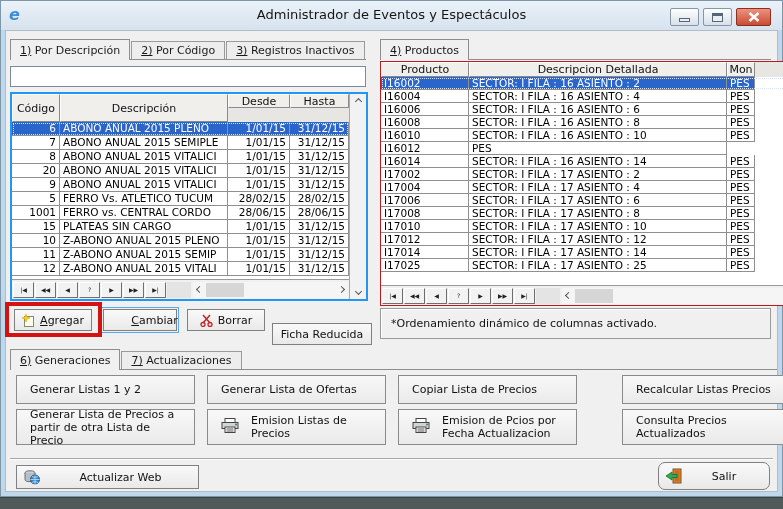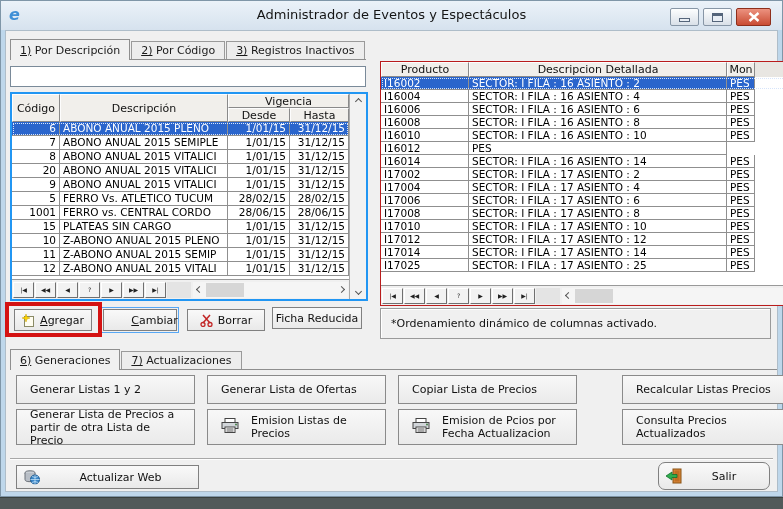--- a/index.html
+++ b/index.html
@@ -100,21 +100,21 @@
   .vsb-track { flex:1; width:16px; position:relative; }
   .vsb-thumb { position:absolute; left:2px; width:12px; background:#cfcfcf; }
 
   
   .push-btn { position:absolute; background:linear-gradient(#f9f9f9,#e9e9e9);
               border:1px solid #808080; font-size:11px; color:#111;
               display:flex; align-items:center; justify-content:center; gap:5px; }
   #agregar-btn { left:8px;  top:278px; width:78px; height:22px; }
   #cambiar-btn { left:97px; top:278px; width:74px; height:22px; outline:1px solid #58a8f5; outline-offset:1px;padding-left:24px; }
   #borrar-btn  { left:181px;top:278px; width:78px; height:22px; }
-  #ficha-btn   { left:266px;top:276px; width:90px; height:22px; }
+  #ficha-btn   { left:266px;top:292px; width:100px; height:22px; }
   .red-annotation { position:absolute; left:-1px; top:271px; width:97px; height:35px;
                     border:4px solid #d41212; z-index:6; pointer-events:none; }
 
   
   .status-panel { position:absolute; left:374px; top:277px; width:391px; height:31px;
                   background:#f0f0f0; border:1px solid #9a9a9a;
                   box-shadow:inset 1px 1px 0 #ffffff; font-size:11px; color:#111;
                   display:flex; align-items:center; padding-left:10px; }
 
   
@@ -165,30 +165,34 @@
         <span class="ulf">1) Por Descripción</span>
       </div>
       <div class="tab">
         <span class="ulf">2) Por Código</span>
       </div>
       <div class="tab">
         <span class="ulf">3) Registros Inactivos</span>
       </div>
     </div>
 
+    <div class="tabstrip" id="right-tabs">
+      <div class="tab active">
+        <span class="ulf">4) Productos</span>
+      </div>
+    </div>
 
     <input class="search-input" type="text" value="" style="">
 
     <div class="grid" id="events-grid">
       <div class="grid-inner">
         <div class="grid-main">
           <div class="ev-header">
             <div class="hcell span2">Código</div>
             <div class="hcell span2">Descripción</div>
-            <div class="hcell vig">Vigencia</div>
             <div class="hcell">Desde</div>
             <div class="hcell">Hasta</div>
           </div>
           <div class="grid-body" id="events-body">
               <div class="ev-row selected">
                 <div class="cell num">6</div>
                 <div class="cell txt">ABONO ANUAL 2015 PLENO</div>
                 <div class="cell num">1/01/15</div>
                 <div class="cell num">31/12/15</div>
               </div>

